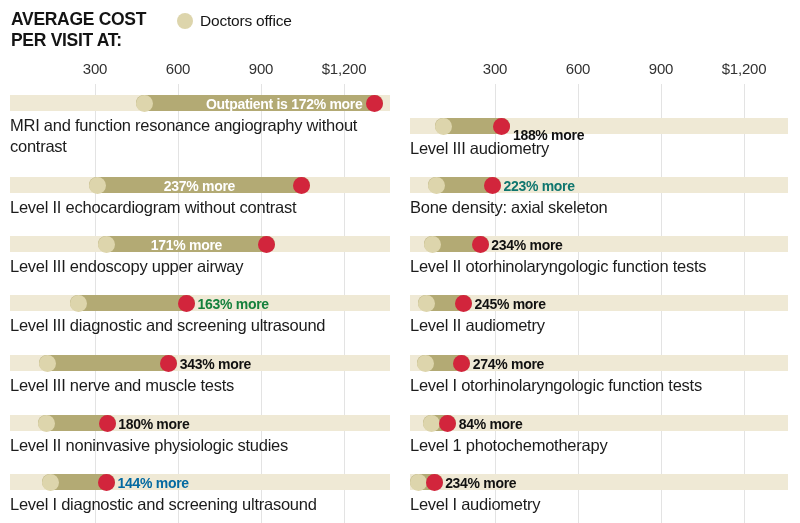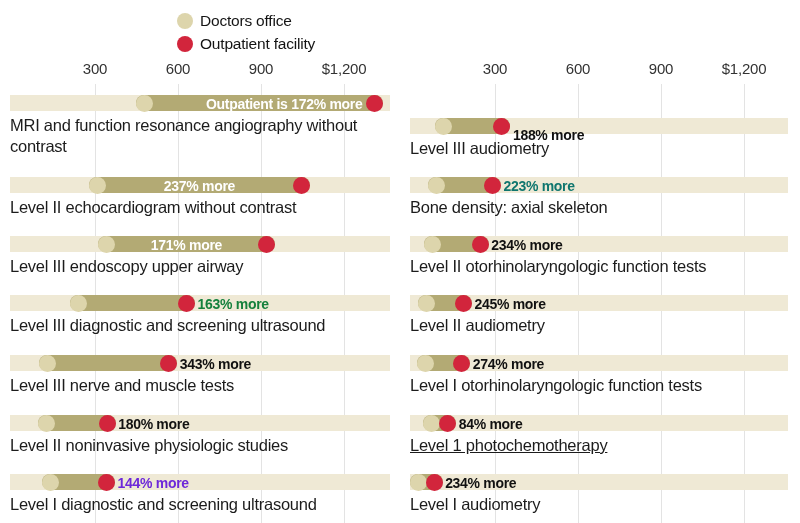--- a/index.html
+++ b/index.html
@@ -28,28 +28,28 @@
   }
   .row-label{
     position:absolute;font-size:16.5px;color:#1c1c1c;line-height:21px;
     letter-spacing:-0.25px;
   }
 </style>
 </head>
 <body>
 
 <div class="canvas">
+  <div class="chart-title">
+    <div>AVERAGE COST</div>
+    <div>PER VISIT AT:</div>
+  </div>
 
   <div class="legend-item" style="top:12px;">
     <span class="legend-dot" id="legend-dot-0" style="background: rgb(221, 213, 172);"></span>
     <span class="legend-label">Doctors office</span>
-  </div>
-  <div class="legend-item" style="top:35px;">
-    <span class="legend-dot" id="legend-dot-1" style="background: rgb(210, 37, 60);"></span>
-    <span class="legend-label">Outpatient facility</span>
   </div>
 
   <div id="plot-area">
       <div class="gridline" style="left: 95px; background: rgb(227, 227, 227);"></div>
       <div class="axis-tick-label" style="left: 95px; color: rgb(51, 51, 51);">300</div>
       <div class="gridline" style="left: 178px; background: rgb(227, 227, 227);"></div>
       <div class="axis-tick-label" style="left: 178px; color: rgb(51, 51, 51);">600</div>
       <div class="gridline" style="left: 261px; background: rgb(227, 227, 227);"></div>
       <div class="axis-tick-label" style="left: 261px; color: rgb(51, 51, 51);">900</div>
       <div class="gridline" style="left: 344px; background: rgb(227, 227, 227);"></div>
@@ -87,21 +87,21 @@
       <div class="bar-track" style="left: 10px; top: 415px; width: 380px; background: rgb(239, 233, 213);"></div>
       <div class="bar-range" style="left: 37.53px; top: 415px; width: 78.1433px; background: rgb(179, 170, 116);"></div>
       <div class="dot" style="left: 37.53px; top: 414.5px; background: rgb(221, 213, 172);"></div>
       <div class="dot" style="left: 98.6733px; top: 414.5px; background: rgb(210, 37, 60);"></div>
       <div class="pct-label" style="top: 423.5px; left: 118.173px; color: rgb(17, 17, 17);">180% more</div>
       <div class="row-label" style="left: 10px; top: 435px; width: 370px;">Level II noninvasive physiologic studies</div>
       <div class="bar-track" style="left: 10px; top: 474px; width: 380px; background: rgb(239, 233, 213);"></div>
       <div class="bar-range" style="left: 42.2333px; top: 474px; width: 72.8867px; background: rgb(179, 170, 116);"></div>
       <div class="dot" style="left: 42.2333px; top: 473.5px; background: rgb(221, 213, 172);"></div>
       <div class="dot" style="left: 98.12px; top: 473.5px; background: rgb(210, 37, 60);"></div>
-      <div class="pct-label" style="top: 482.5px; left: 117.62px; color: #6d28d9;">144% more</div>
+      <div class="pct-label" style="top: 482.5px; left: 117.62px; color: #0369a1;">144% more</div>
       <div class="row-label" style="left: 10px; top: 494px; width: 370px;">Level I diagnostic and screening ultrasound</div>
       <div class="gridline" style="left: 495px; background: rgb(227, 227, 227);"></div>
       <div class="axis-tick-label" style="left: 495px; color: rgb(51, 51, 51);">300</div>
       <div class="gridline" style="left: 578px; background: rgb(227, 227, 227);"></div>
       <div class="axis-tick-label" style="left: 578px; color: rgb(51, 51, 51);">600</div>
       <div class="gridline" style="left: 661px; background: rgb(227, 227, 227);"></div>
       <div class="axis-tick-label" style="left: 661px; color: rgb(51, 51, 51);">900</div>
       <div class="gridline" style="left: 744px; background: rgb(227, 227, 227);"></div>
       <div class="axis-tick-label" style="left: 744px; color: rgb(51, 51, 51);">$1,200</div>
       <div class="bar-track" style="left: 410px; top: 118px; width: 378px; background: rgb(239, 233, 213);"></div>
@@ -132,21 +132,21 @@
       <div class="bar-range" style="left: 416.78px; top: 355px; width: 53.52px; background: rgb(179, 170, 116);"></div>
       <div class="dot" style="left: 416.78px; top: 354.5px; background: rgb(221, 213, 172);"></div>
       <div class="dot" style="left: 453.3px; top: 354.5px; background: rgb(210, 37, 60);"></div>
       <div class="pct-label" style="top: 363.5px; left: 472.8px; color: rgb(17, 17, 17);">274% more</div>
       <div class="row-label" style="left: 410px; top: 375px; width: 382px;">Level I otorhinolaryngologic function tests</div>
       <div class="bar-track" style="left: 410px; top: 415px; width: 378px; background: rgb(239, 233, 213);"></div>
       <div class="bar-range" style="left: 422.867px; top: 415px; width: 33.3233px; background: rgb(179, 170, 116);"></div>
       <div class="dot" style="left: 422.867px; top: 414.5px; background: rgb(221, 213, 172);"></div>
       <div class="dot" style="left: 439.19px; top: 414.5px; background: rgb(210, 37, 60);"></div>
       <div class="pct-label" style="top: 423.5px; left: 458.69px; color: rgb(17, 17, 17);">84% more</div>
-      <div class="row-label" style="left: 410px; top: 435px; width: 382px; text-decoration: underline;">Level 1 photochemotherapy</div>
+      <div class="row-label" style="left: 410px; top: 435px; width: 382px;">Level 1 photochemotherapy</div>
       <div class="bar-track" style="left: 410px; top: 474px; width: 378px; background: rgb(239, 233, 213);"></div>
       <div class="bar-range" style="left: 410.14px; top: 474px; width: 32.4933px; background: rgb(179, 170, 116);"></div>
       <div class="dot" style="left: 410.14px; top: 473.5px; background: rgb(221, 213, 172);"></div>
       <div class="dot" style="left: 425.633px; top: 473.5px; background: rgb(210, 37, 60);"></div>
       <div class="pct-label" style="top: 482.5px; left: 445.133px; color: rgb(17, 17, 17);">234% more</div>
       <div class="row-label" style="left: 410px; top: 494px; width: 382px;">Level I audiometry</div>
     </div>
 </div>
 
 </body></html>

